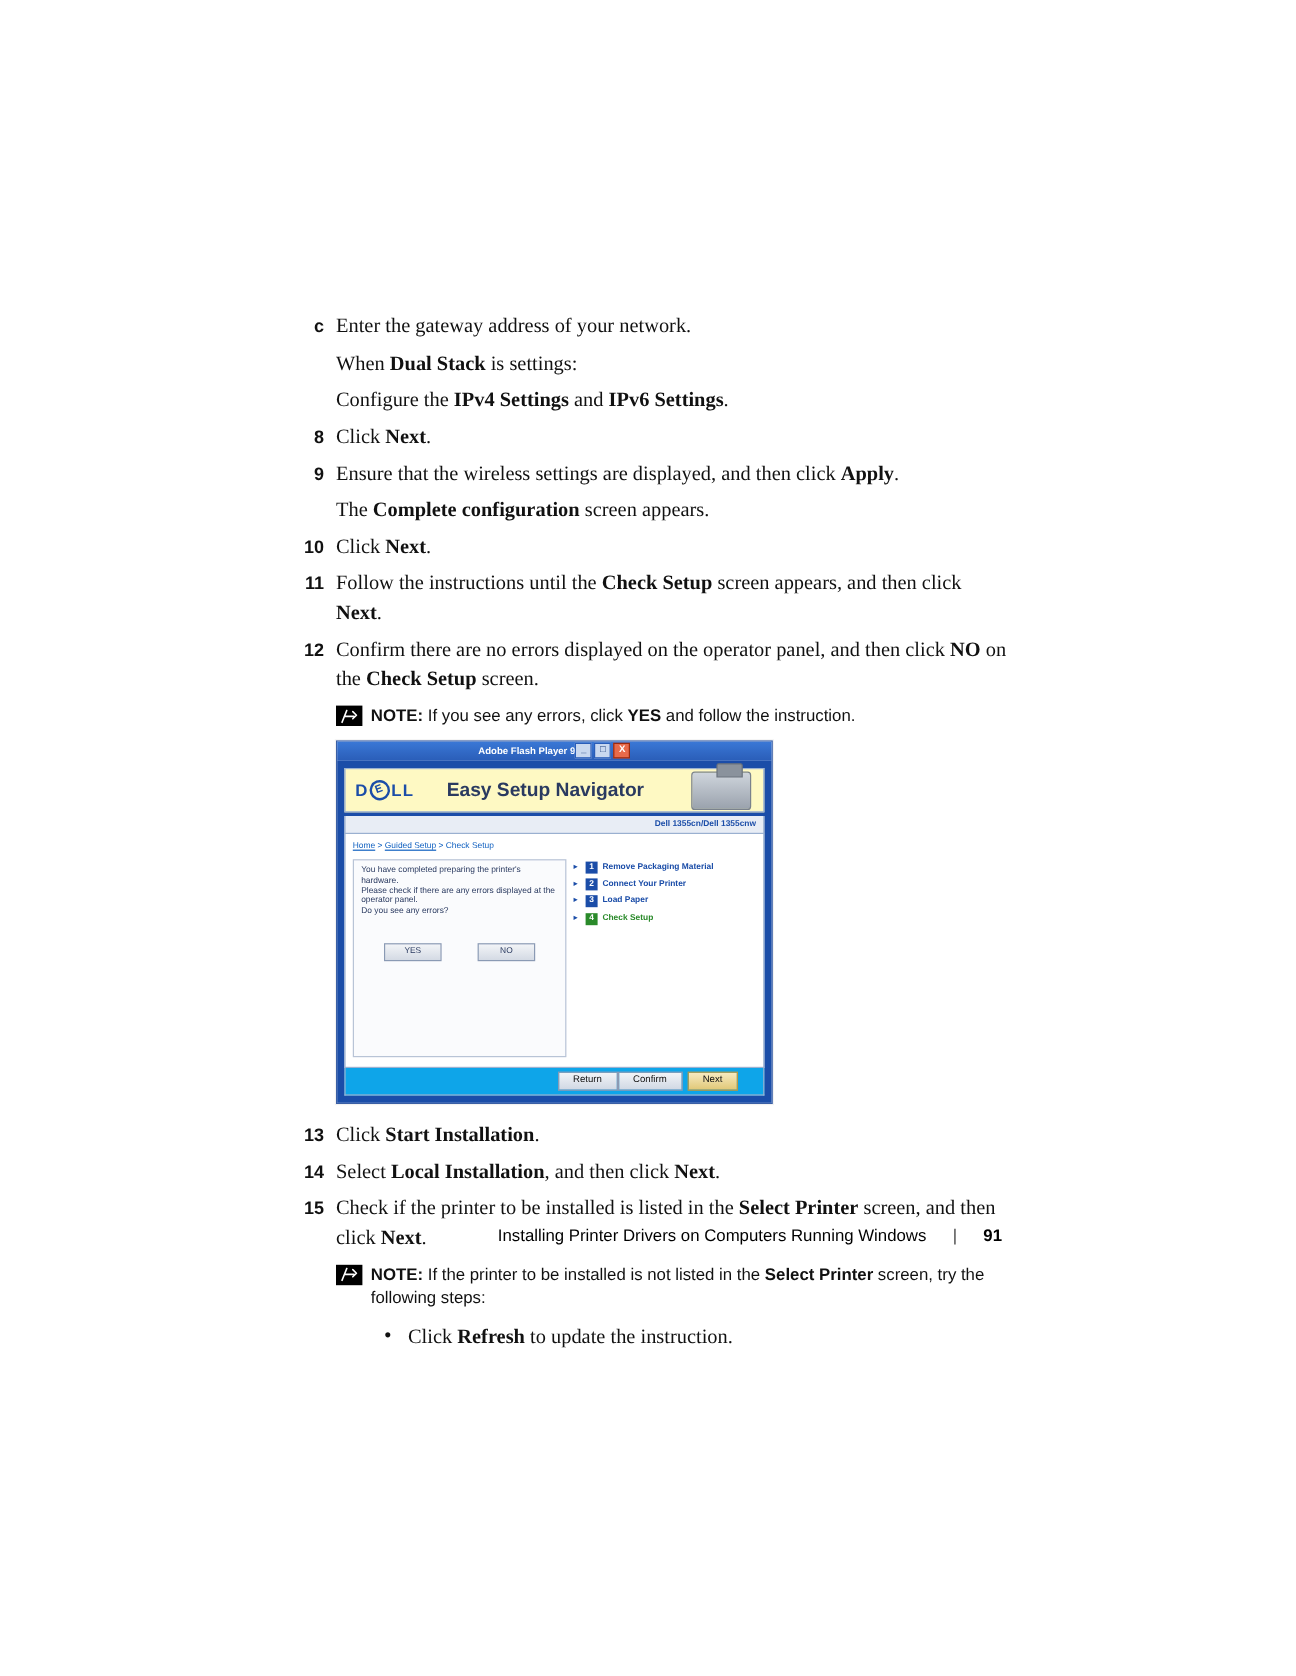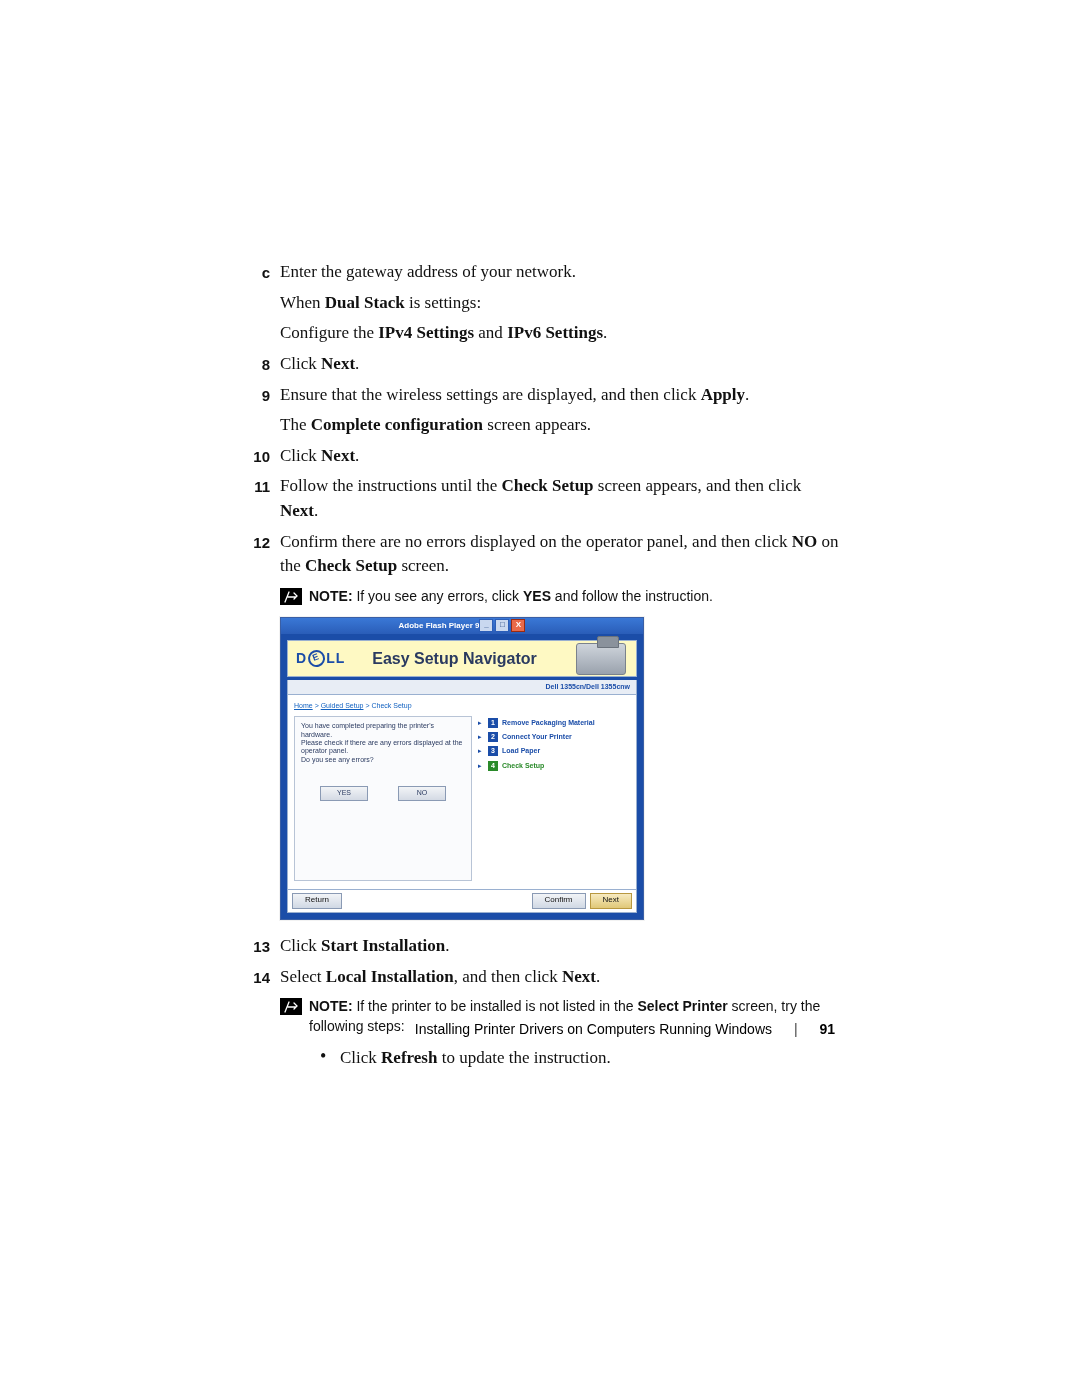--- a/index.html
+++ b/index.html
@@ -243,26 +243,26 @@
     color: #fff;
     font-size: 7px;
     line-height: 10px;
     text-align: center;
     font-weight: bold;
   }
   .step-num.active { background: #2a8a2a; }
   .step-label { color: #1b4da8; font-weight: bold; }
   .step-label.active { color: #2a8a2a; }
   .win-footer {
-    background: #ffffff;
+    background: #0ea5e9;
     border: 1px solid #9ab0d0;
     border-top: none;
     display: flex;
-    justify-content: space-between;
-    padding: 3px 4px;
+    justify-content: flex-end;
+    padding: 3px 21px;
   }
   .foot-left, .foot-right { display: flex; gap: 4px; }
   .foot-btn {
     height: 14px;
     padding: 0 12px;
     background: linear-gradient(#f2f4f7, #d0d8e4);
     border: 1px solid #8a9ab4;
     font-size: 8px;
     line-height: 12px;
     cursor: pointer;
@@ -422,20 +422,26 @@
       </div>
     </div>
 
     <div class="row">
       <div class="num">14</div>
       <div class="body-text">
         <span>Select </span><span class="b">Local Installation</span><span>, and then click </span><span class="b">Next</span><span>.</span>
       </div>
     </div>
 
+    <div class="row">
+      <div class="num">15</div>
+      <div class="body-text">
+        <span>Check if the printer to be installed is listed in the </span><span class="b">Select Printer</span><span> screen, and then click </span><span class="b">Next</span><span>.</span>
+      </div>
+    </div>
 
     <div class="note-row">
       <div class="note-icon">
         <svg width="14" height="12" viewBox="0 0 14 12">
             <path d="M1 11 L5 1 M4 6 L11 6 M10 2 L13 5 L10 8" stroke="#fff" stroke-width="1.3" fill="none" stroke-linecap="round"></path>
           </svg>
       </div>
       <div>
         <span class="note-label">NOTE:</span><span> If the printer to be installed is not listed in the </span><span class="b">Select Printer</span><span> screen, try the following steps:</span>
       </div>

